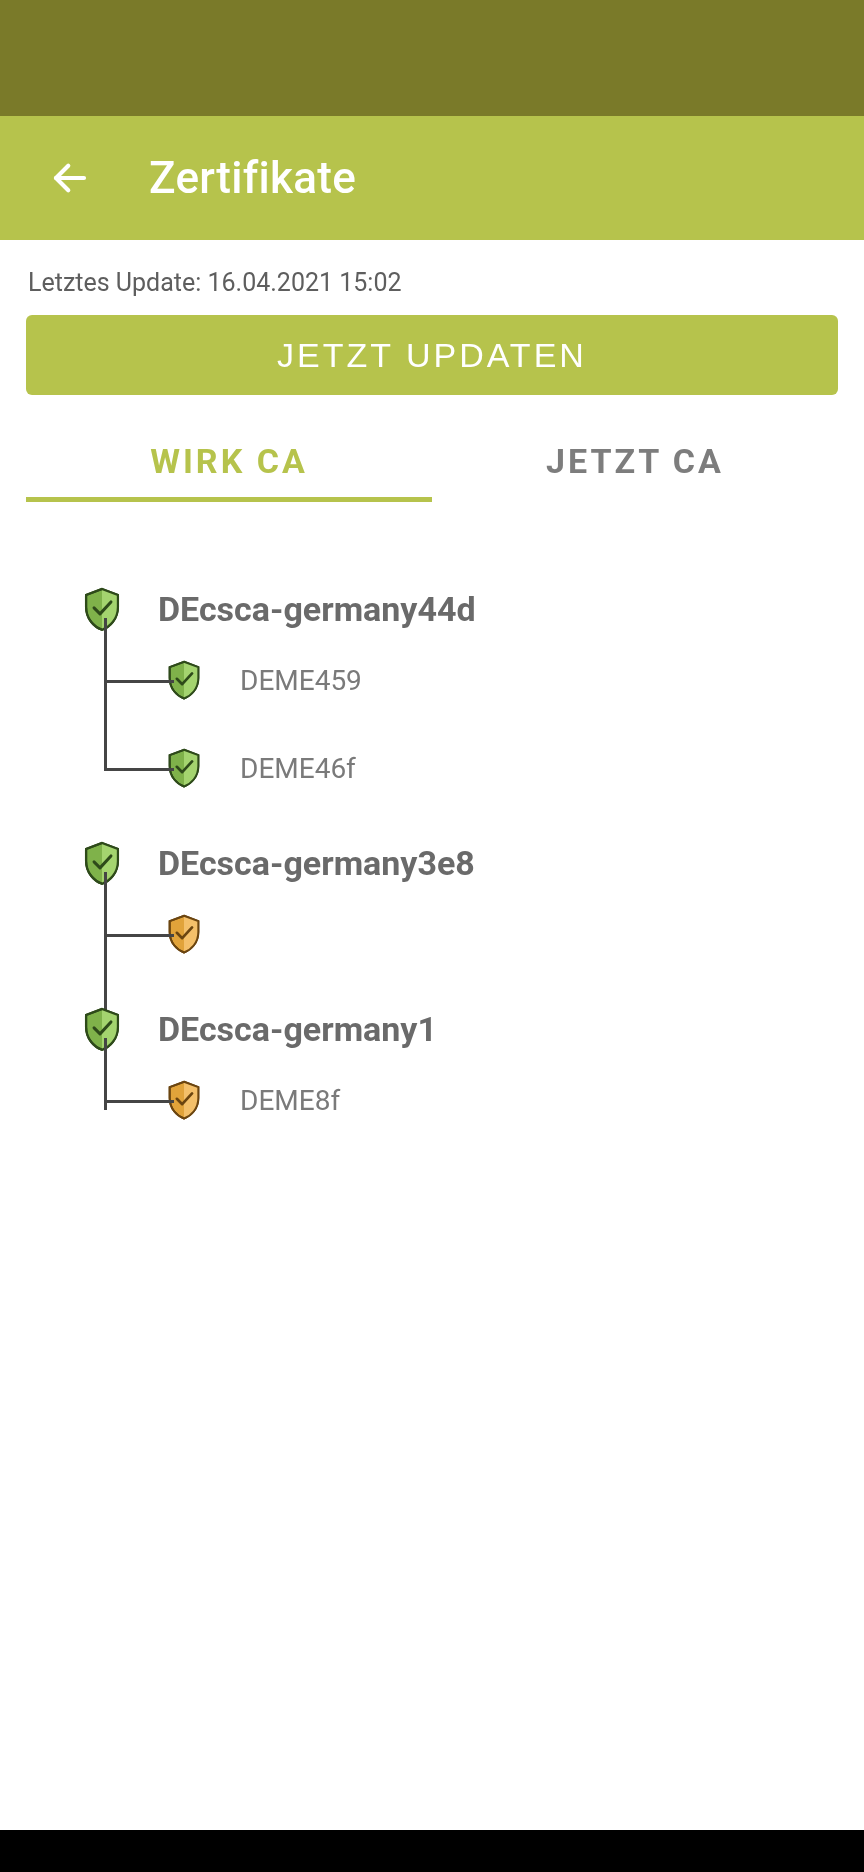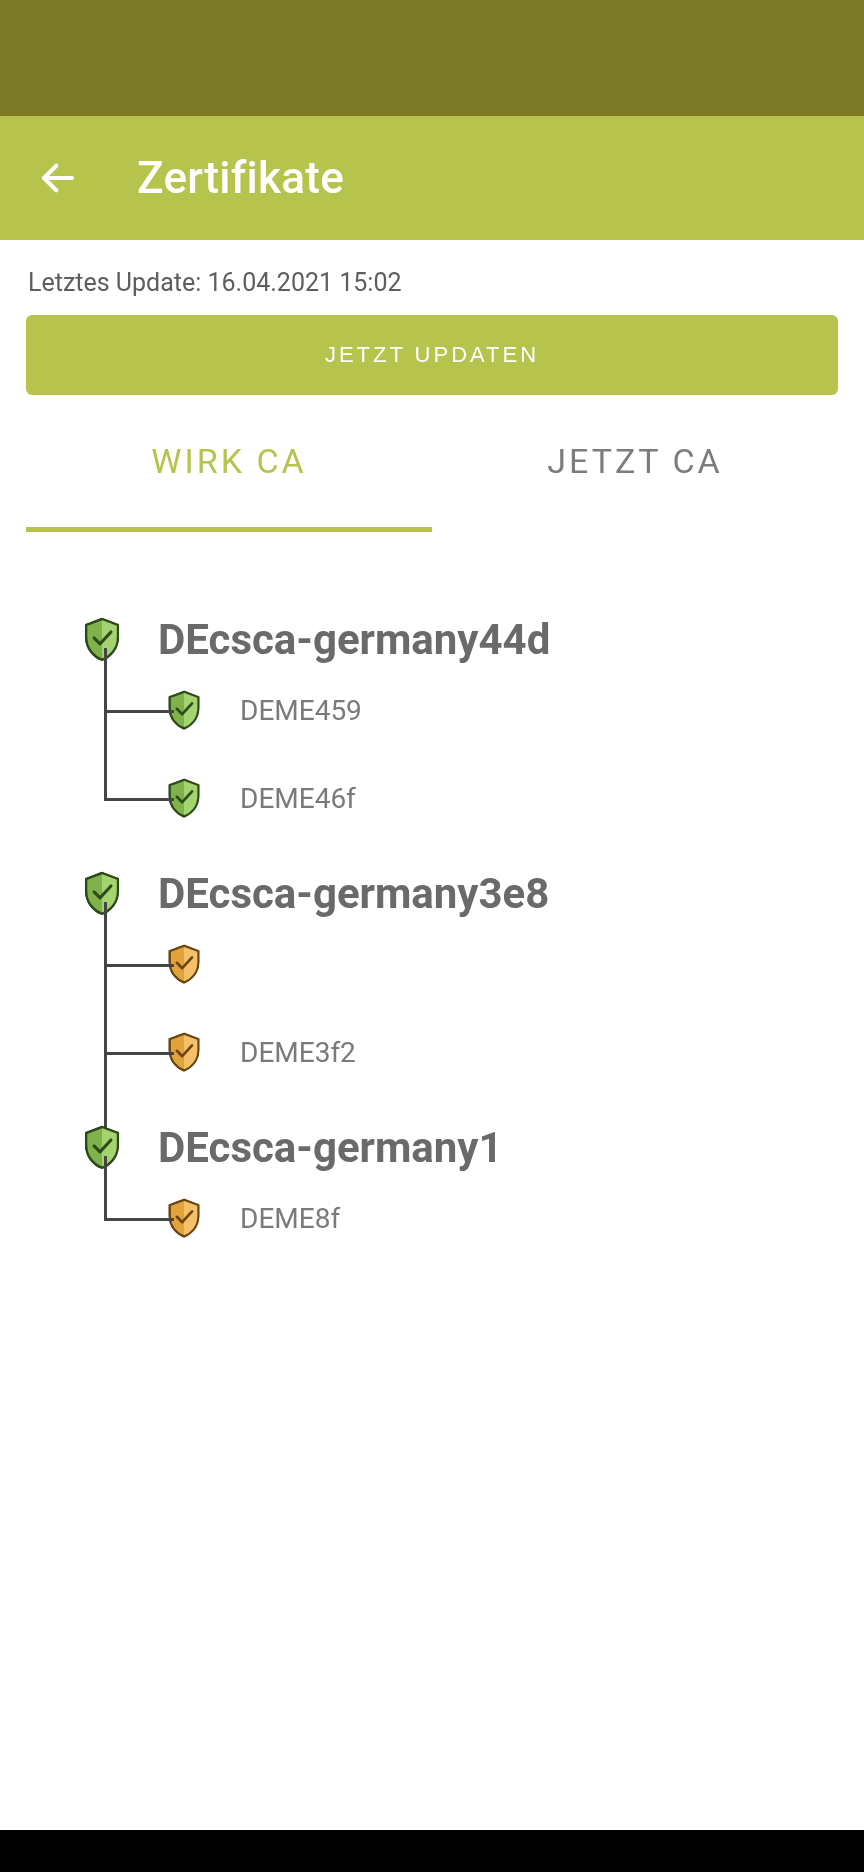--- a/index.html
+++ b/index.html
@@ -1,30 +1,30 @@
 <!DOCTYPE html>
 <html><head>
 <meta charset="utf-8">
 <style>
   * { margin: 0; padding: 0; box-sizing: border-box; }
   html, body { width: 864px; height: 1872px; font-family: Roboto, "Helvetica Neue", Arial, sans-serif; background: #fff; overflow: hidden; }
   .status-bar { height: 116px; background: #7a7a29; }
-  .app-bar { height: 124px; background: #b6c34c; display: flex; align-items: center; padding: 0 23px; }
+  .app-bar { height: 124px; background: #b6c34c; display: flex; align-items: center; padding: 0 35px; }
   .back-btn { width: 70px; height: 70px; display: flex; align-items: center; justify-content: center; cursor: pointer; }
   .page-title { color: #fff; font-size: 44px; font-weight: 500; margin-left: 44px; letter-spacing: 0.3px; }
   .content { padding: 22px 26px 0 26px; }
   .update-text { color: #5e5e5e; font-size: 25px; margin: 6px 0 18px 2px; }
-  .update-btn { width: 100%; height: 80px; background: #b6c34c; border: none; border-radius: 6px; color: #fff; font-size: 22px; font-weight: 500; letter-spacing: 3px; cursor: pointer; }
+  .update-btn { width: 100%; height: 80px; background: #b6c34c; border: none; border-radius: 6px; color: #fff; font-size: 34px; font-weight: 500; letter-spacing: 3px; cursor: pointer; }
   .tabs { display: flex; margin-top: 46px; }
-  .tab { flex: 1; text-align: center; padding: 0 0 46px 0; font-size: 34px; font-weight: 400; letter-spacing: 3px; color: #7d7d7d; cursor: pointer; border-bottom: 1px solid transparent; }
+  .tab { flex: 1; text-align: center; padding: 0 0 16px 0; font-size: 34px; font-weight: 700; letter-spacing: 3px; color: #7d7d7d; cursor: pointer; border-bottom: 1px solid transparent; }
   .tab.active { color: #b6c34c; border-bottom: 5px solid #b6c34c; }
   .tree { padding: 80px 0 0 56px; }
   .group { position: relative; margin-bottom: 24px; }
   .root-row { display: flex; align-items: center; height: 54px; }
-  .root-label { color: #6a6a6a; font-size: 42px; font-weight: 700; margin-left: 36px; }
+  .root-label { color: #6a6a6a; font-size: 34px; font-weight: 700; margin-left: 36px; }
   .children { position: relative; padding-left: 22px; }
   .vline { position: absolute; left: 22px; top: -18px; width: 3px; background: #454545; }
   .child-row { position: relative; display: flex; align-items: center; height: 88px; margin-left: 0; }
   .hline { position: absolute; left: 0px; top: 50%; width: 70px; height: 3px; background: #454545; }
   .child-icon-wrap { margin-left: 62px; }
   .child-label { color: #7a7a7a; font-size: 28px; font-weight: 400; margin-left: 38px; }
   .shield { display: block; }
   .nav-bar { position: absolute; bottom: 0; left: 0; right: 0; height: 42px; background: #000; }
 </style>
 </head>
@@ -106,32 +106,20 @@
             <div class="hline"></div>
             <span class="child-icon-wrap">
               <svg class="shield" width="36" height="40.32000000000001" viewBox="0 0 40 45">
     <path d="M20 2 L36 8 V20 C36 32 28 40 20 43 C12 40 4 32 4 20 V8 Z" fill="#e1a33a" stroke="#6b4510" stroke-width="2.2"></path>
     <path d="M20 2 L36 8 V20 C36 32 28 40 20 43 V2 Z" fill="#f4c06a" stroke="none"></path>
     <path d="M20 2 L36 8 V20 C36 32 28 40 20 43 C12 40 4 32 4 20 V8 Z" fill="none" stroke="#6b4510" stroke-width="2.2"></path>
     <path d="M12 21 L18 27 L29 15" fill="none" stroke="#6b4510" stroke-width="3" stroke-linecap="round" stroke-linejoin="round"></path>
   </svg>
             </span>
           </div>
-          <div class="child-row">
-            <div class="hline"></div>
-            <span class="child-icon-wrap">
-              <svg class="shield" width="36" height="40.32000000000001" viewBox="0 0 40 45">
-    <path d="M20 2 L36 8 V20 C36 32 28 40 20 43 C12 40 4 32 4 20 V8 Z" fill="#e1a33a" stroke="#6b4510" stroke-width="2.2"></path>
-    <path d="M20 2 L36 8 V20 C36 32 28 40 20 43 V2 Z" fill="#f4c06a" stroke="none"></path>
-    <path d="M20 2 L36 8 V20 C36 32 28 40 20 43 C12 40 4 32 4 20 V8 Z" fill="none" stroke="#6b4510" stroke-width="2.2"></path>
-    <path d="M12 21 L18 27 L29 15" fill="none" stroke="#6b4510" stroke-width="3" stroke-linecap="round" stroke-linejoin="round"></path>
-  </svg>
-            </span>
-            <span class="child-label">DEME3f2</span>
-          </div>
         </div>
       </div>
       <div class="group">
         <div class="root-row">
           <svg class="shield" width="40" height="44.800000000000004" viewBox="0 0 40 45">
     <path d="M20 2 L36 8 V20 C36 32 28 40 20 43 C12 40 4 32 4 20 V8 Z" fill="#7fb24a" stroke="#2e4a1a" stroke-width="2.2"></path>
     <path d="M20 2 L36 8 V20 C36 32 28 40 20 43 V2 Z" fill="#a4d46f" stroke="none"></path>
     <path d="M20 2 L36 8 V20 C36 32 28 40 20 43 C12 40 4 32 4 20 V8 Z" fill="none" stroke="#2e4a1a" stroke-width="2.2"></path>
     <path d="M12 21 L18 27 L29 15" fill="none" stroke="#2e4a1a" stroke-width="3" stroke-linecap="round" stroke-linejoin="round"></path>
   </svg>

